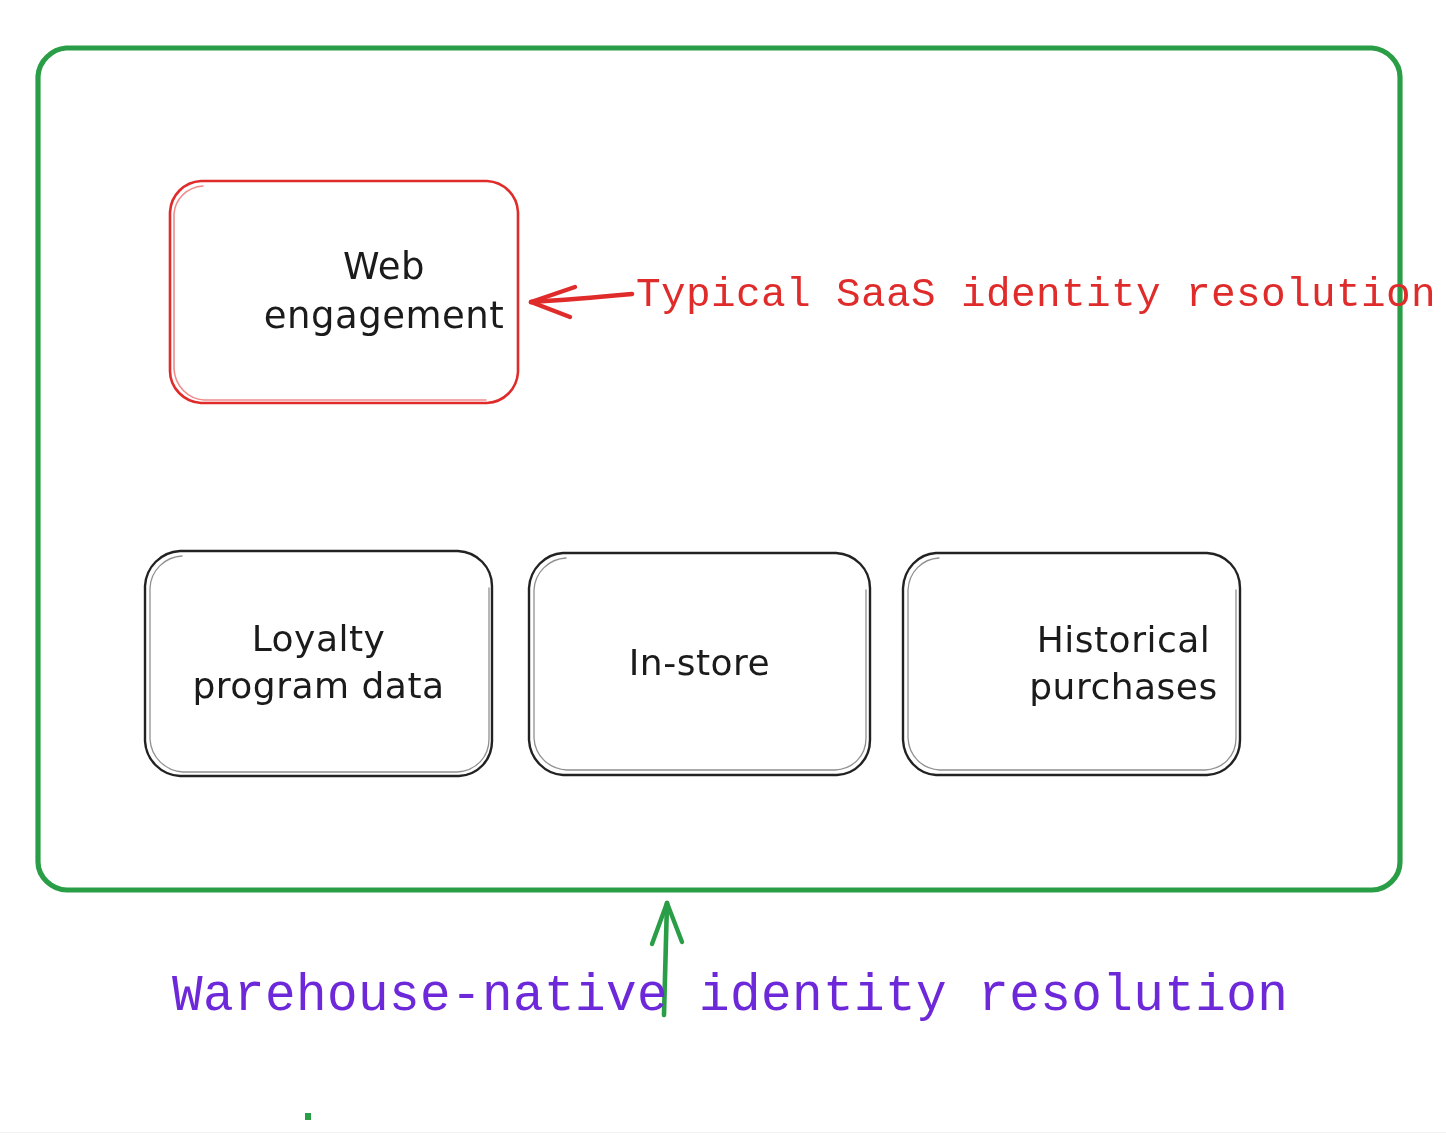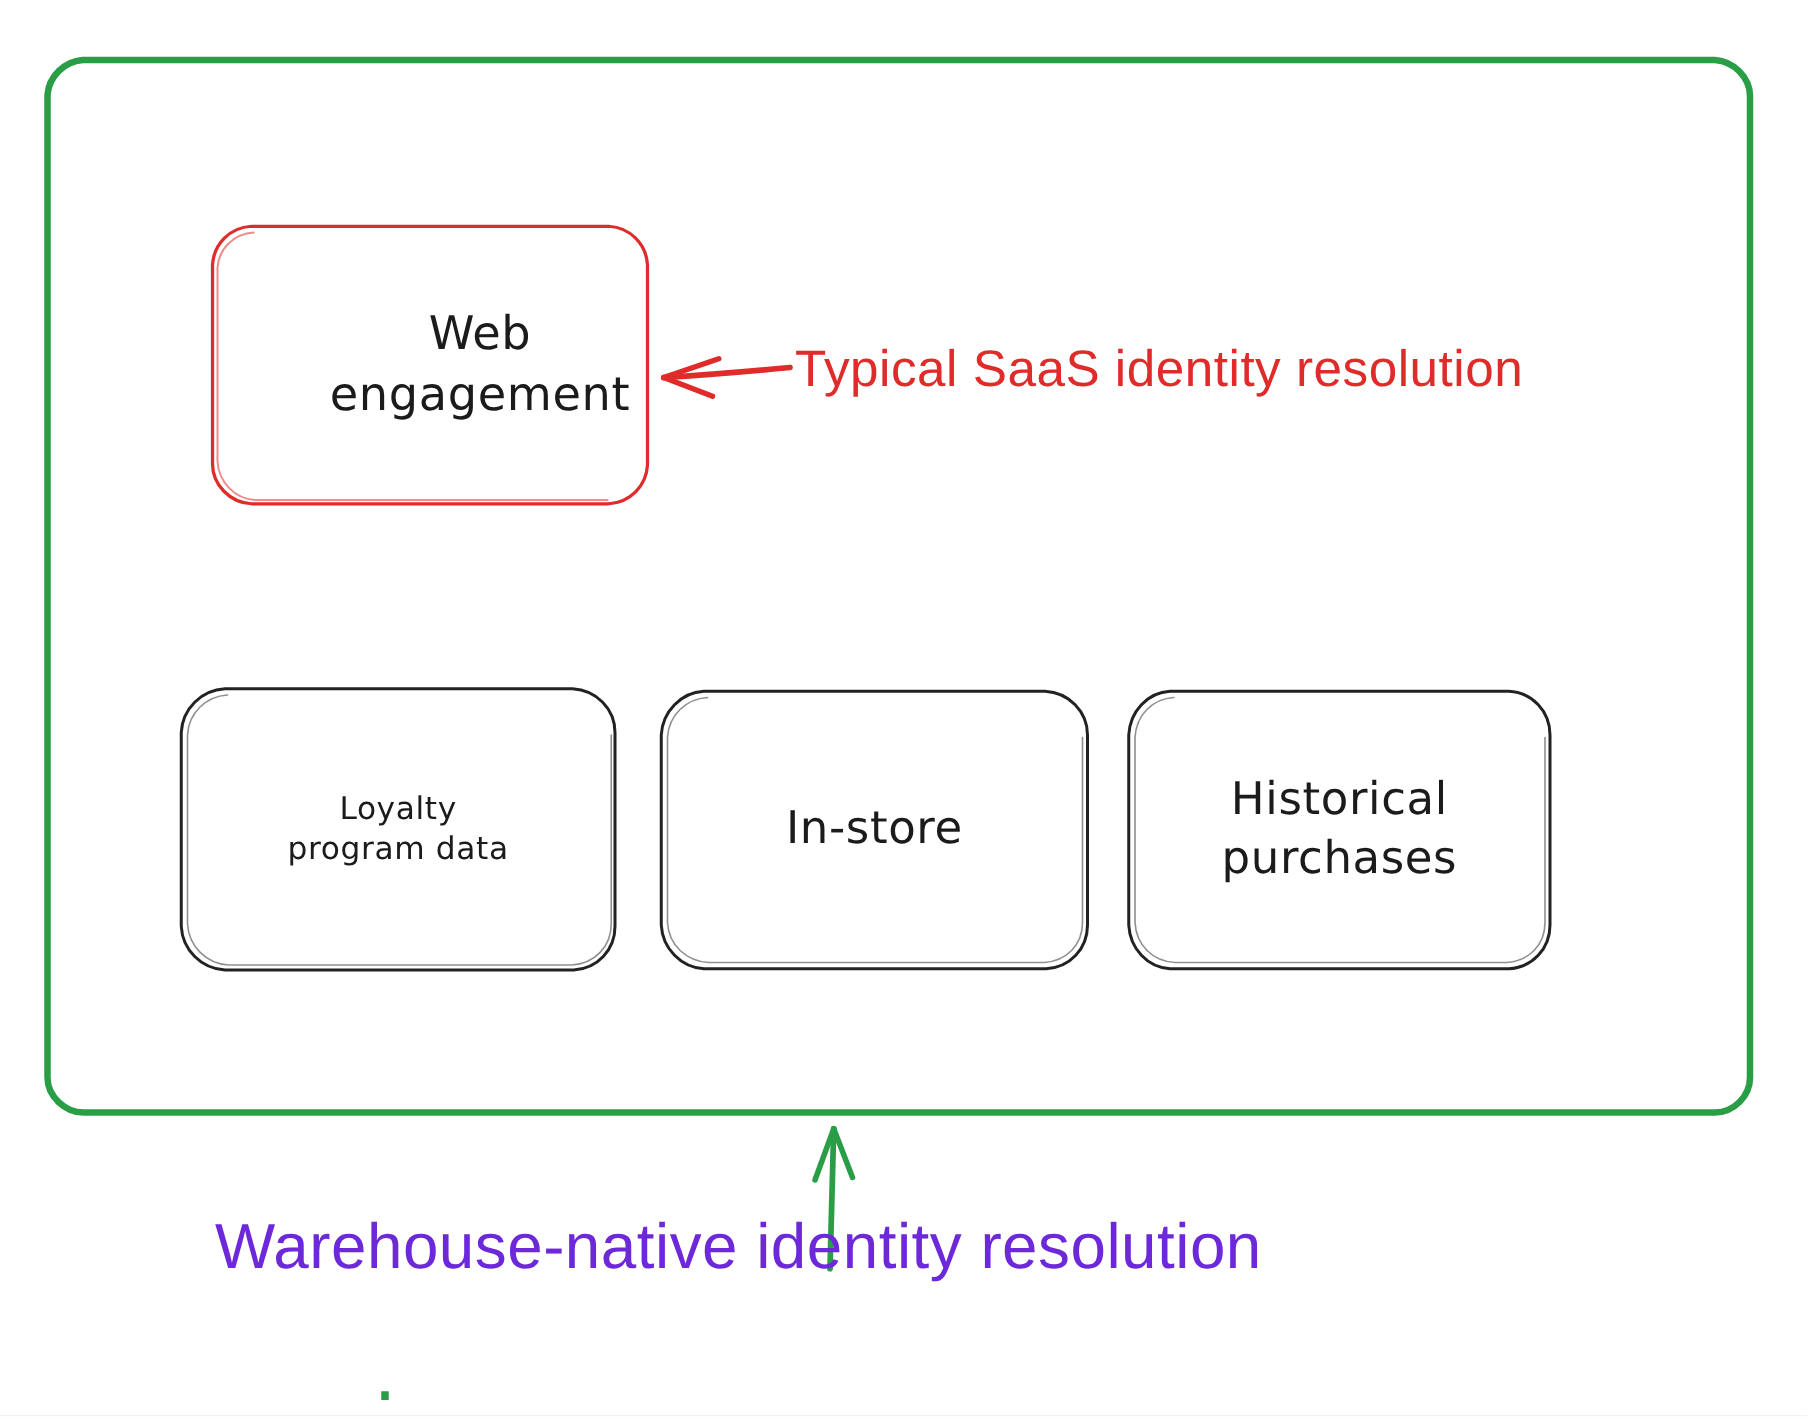--- a/index.html
+++ b/index.html
@@ -56,43 +56,43 @@
     font-size: 37px;
     padding-left: 40px;
   }
 
   
   #node-loyalty {
     left: 145px;
     top: 550px;
     width: 347px;
     height: 226px;
-    font-size: 25px;
+    font-size: 36px;
   }
   #node-instore {
     left: 529px;
     top: 552px;
     width: 341px;
     height: 223px;
     font-size: 36px;
     gap: 47px;
   }
   #node-historical {
-    left: 903px;
+    left: 955px;
     top: 552px;
     width: 337px;
     height: 223px;
     font-size: 36px;
   }
 
   
   .annotation {
     position: absolute;
     white-space: pre;
-    font-family: Liberation Sans, sans-serif;
+    font-family: Liberation Mono, monospace;
     letter-spacing: 0.4px;
   }
   #annotation-saas {
     left: 636px;
     top: 275px;
     font-size: 41px;
     color: #e02b2b;
     line-height: 1;
   }
   #annotation-warehouse {

